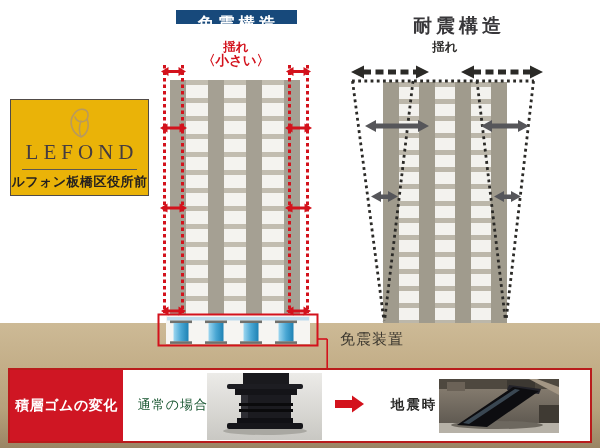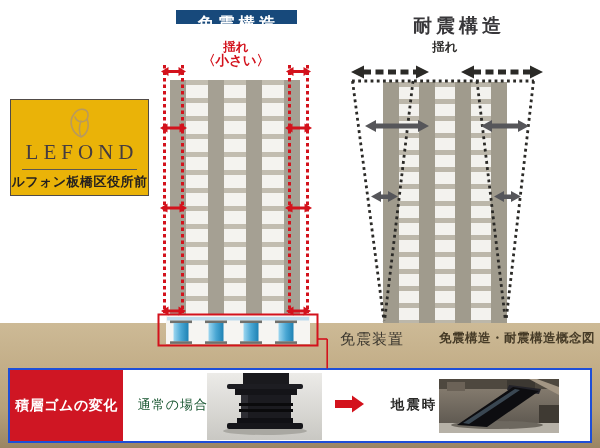--- a/index.html
+++ b/index.html
@@ -44,21 +44,21 @@
       repeating-linear-gradient(90deg,#a09b8d 0 16px,transparent 16px 36px),
       repeating-linear-gradient(180deg,#bcb7aa 0 5px,transparent 5px 17px);}
 
   
   .device-label{left:340px;top:330px;font-size:15px;color:#3a362e;letter-spacing:1px;}
   .caption{left:430px;top:330px;width:165px;text-align:right;font-size:12.5px;font-weight:700;
     color:#463b27;letter-spacing:0.5px;}
 
   
   .panel{left:8px;top:368px;width:584px;height:75px;background:#ffffff;
-    border:2px solid #1d4ed8;box-sizing:border-box;}
+    border:2px solid #b91c1c;box-sizing:border-box;}
   .panel-red{position:absolute;left:0;top:0;width:113px;height:100%;background:#cf1623;
     display:flex;align-items:center;justify-content:center;color:#ffffff;
     font-size:14px;font-weight:700;letter-spacing:0.5px;}
   .panel-normal{position:absolute;left:122px;top:26px;width:76px;text-align:right;
     font-size:13px;color:#14532d;letter-spacing:1px;}
   .panel-quake{position:absolute;left:376px;top:26px;width:56px;text-align:center;
     font-size:13.5px;font-weight:700;color:#2a2a28;letter-spacing:2px;}
   .photo{position:absolute;}
   .photo-normal{left:197px;top:3px;width:115px;height:67px;}
   .photo-quake{left:429px;top:9px;width:120px;height:54px;}
@@ -86,21 +86,20 @@
   <div class="abs yure yure-l">揺れ</div>
   <div class="abs taishin-title">耐震構造</div>
 
   <div class="abs deg deg-l">〈小さい〉</div>
   <div class="abs yure yure-r">揺れ</div>
 
   <div class="abs bldg bldg-left"></div>
   <div class="abs bldg bldg-right"></div>
 
   <div class="abs device-label">免震装置</div>
-  <div class="abs caption">免震構造・耐震構造概念図</div>
 
   <div class="abs panel">
     <div class="panel-red">
       <span>積層ゴムの変化</span>
     </div>
     <div class="panel-normal">通常の場合</div>
 
     <svg class="photo photo-normal" viewBox="0 0 115 67">
       <defs>
         <linearGradient id="pnbg" x1="0" y1="0" x2="0" y2="1">

